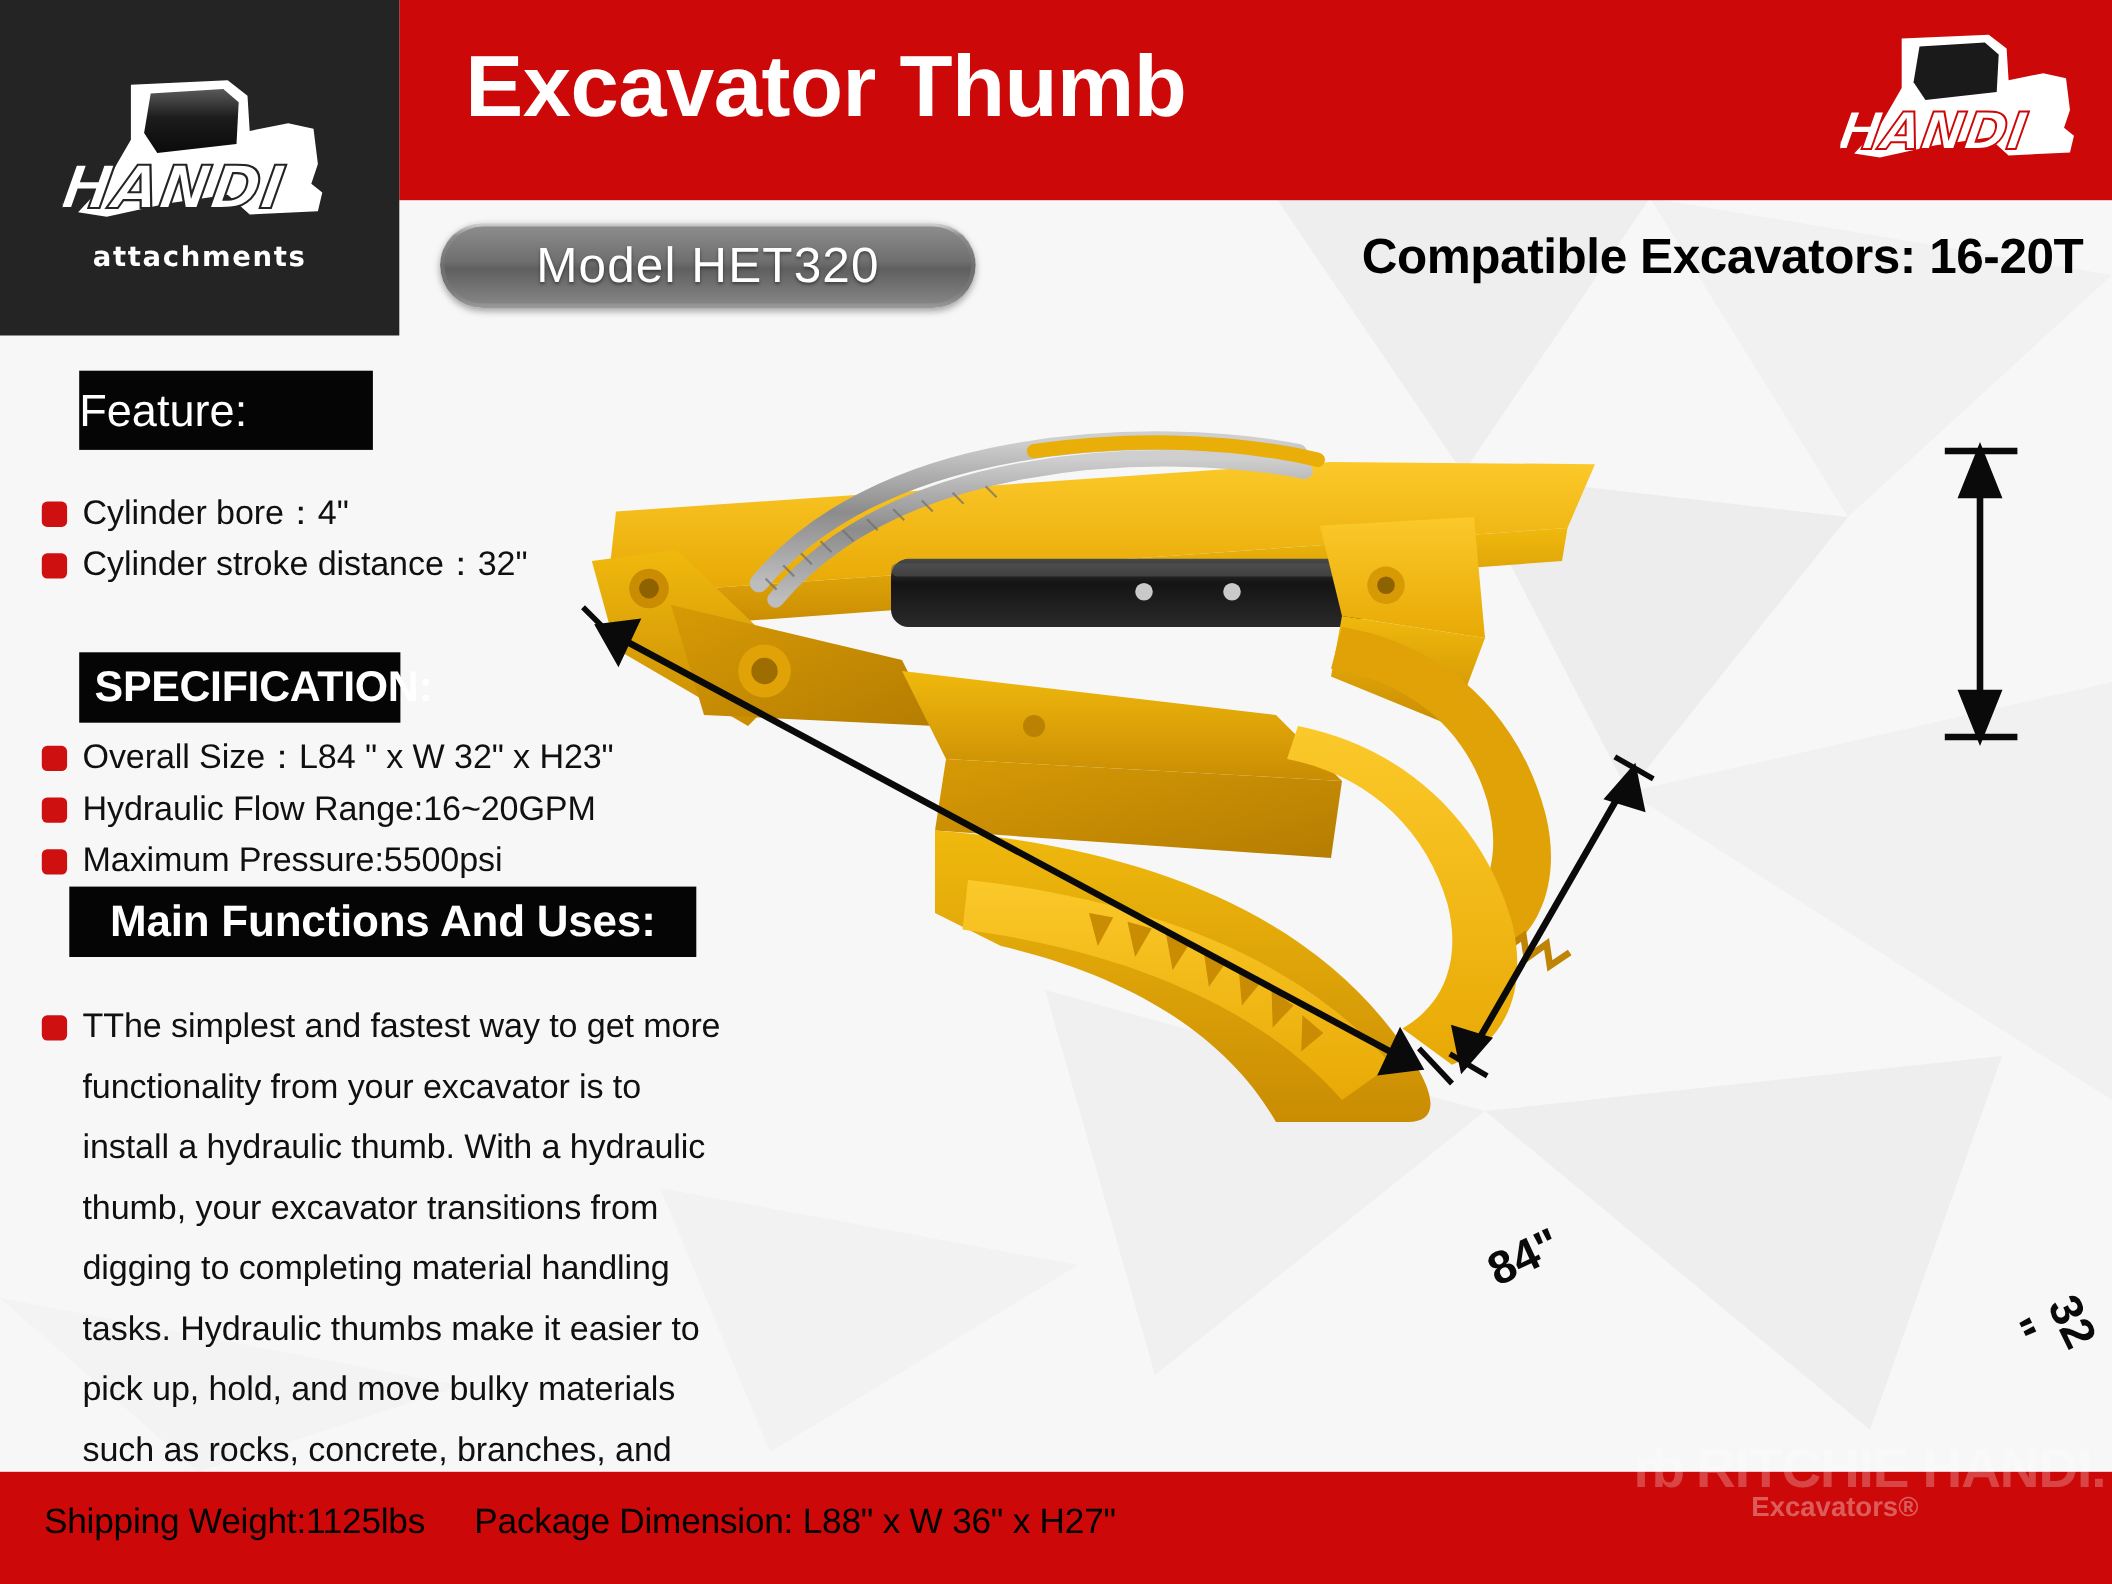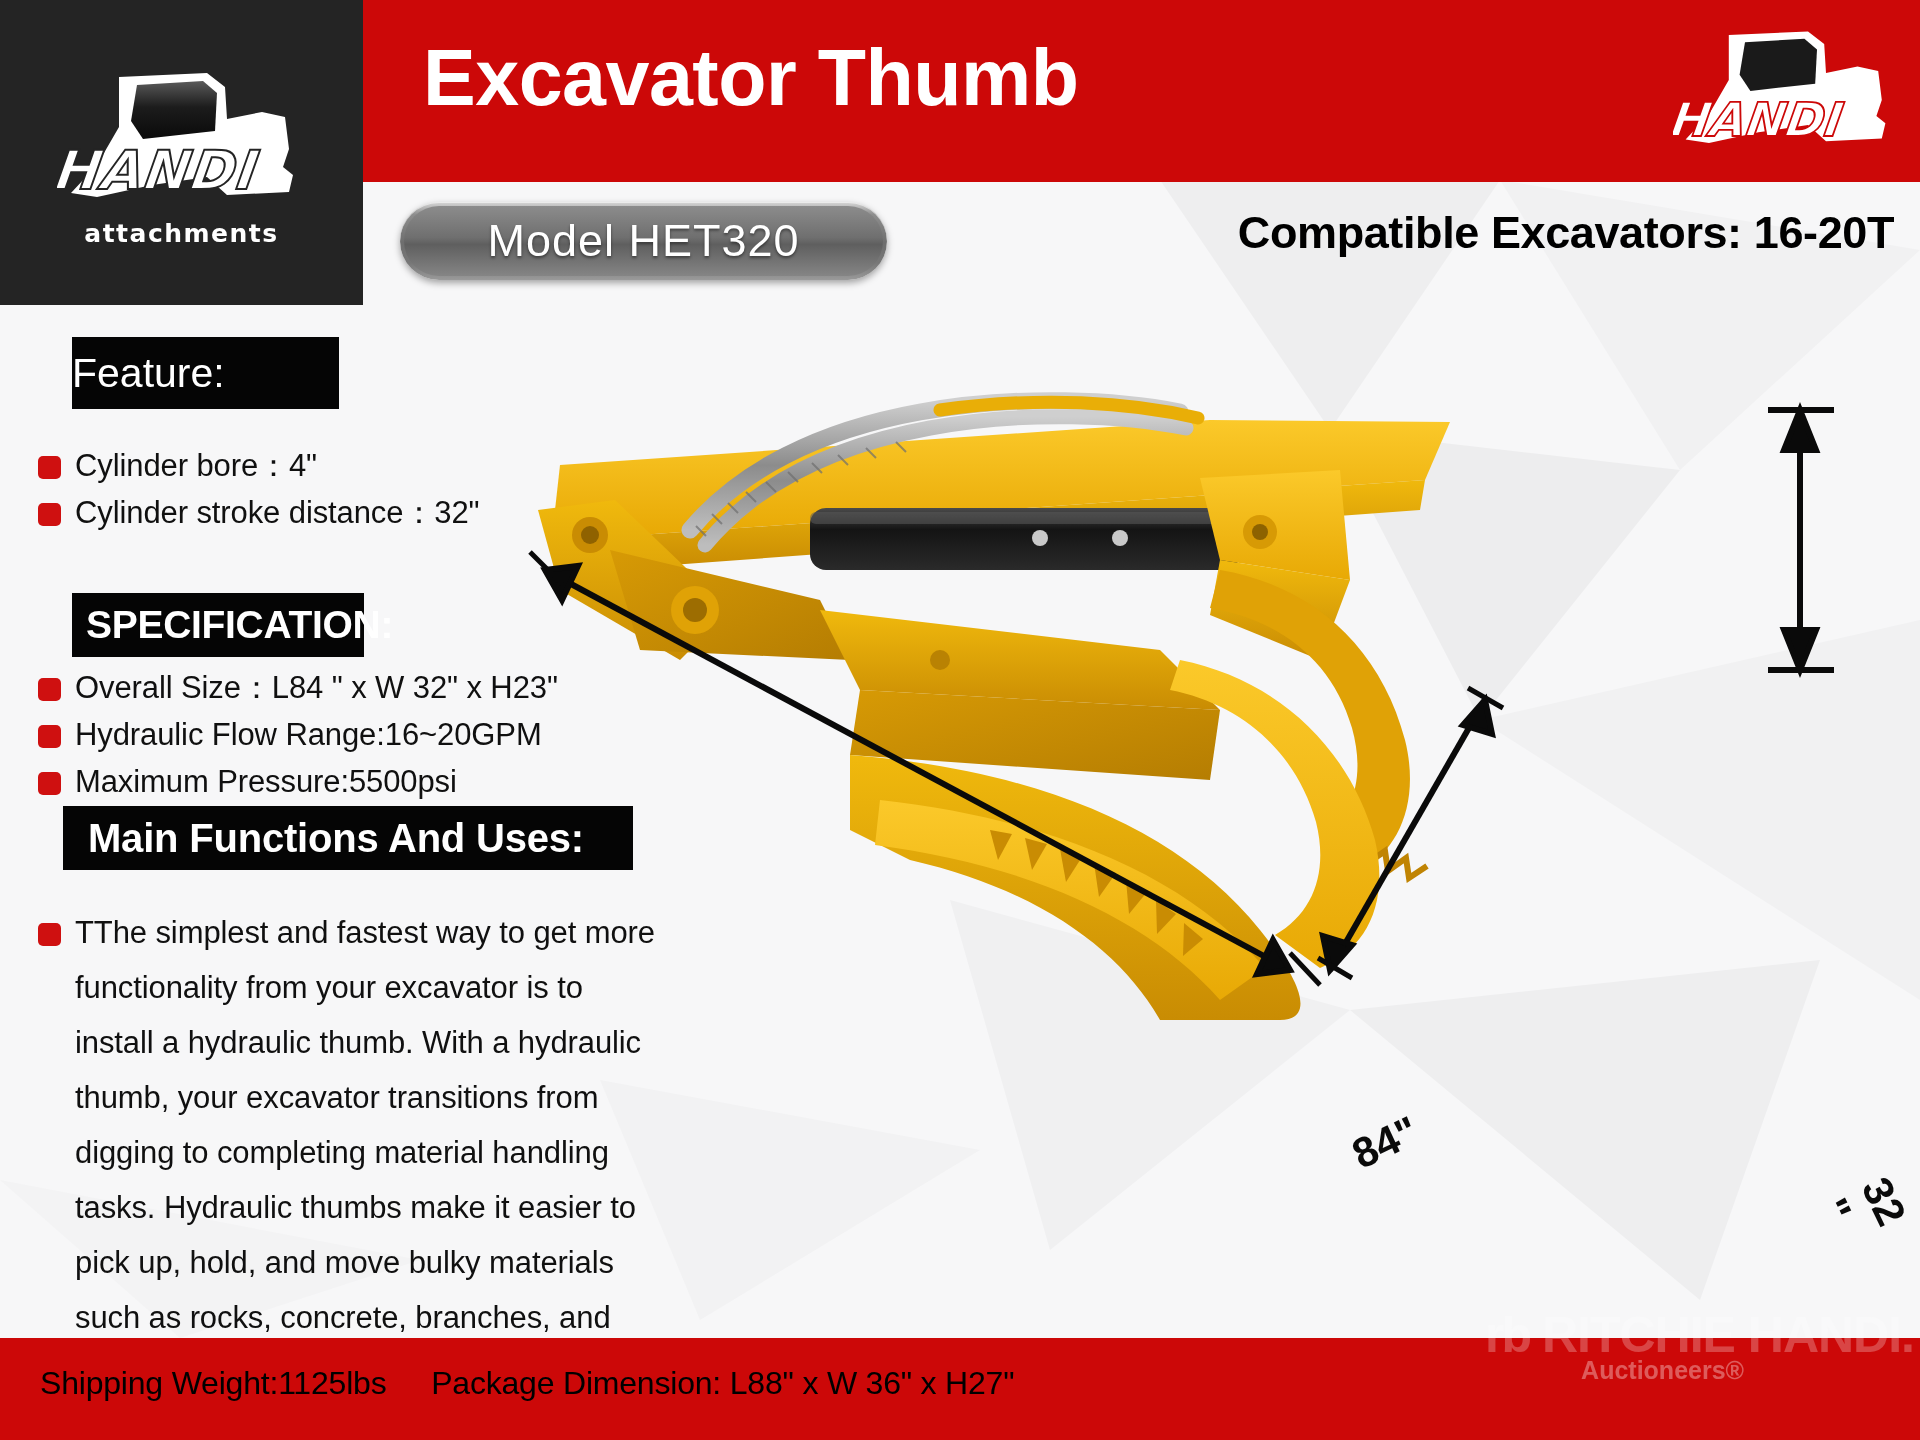--- a/index.html
+++ b/index.html
@@ -58,21 +58,21 @@
     font-size:45px;font-weight:bold;color:#000;letter-spacing:-0.4px;
   }
 
   
   .banner{
     position:absolute;background:#050505;color:#fff;z-index:7;
     display:flex;align-items:center;box-sizing:border-box;
   }
   .banner-feature{left:72px;top:337px;width:267px;height:72px;font-size:41px;}
   .banner-spec{left:72px;top:593px;width:292px;height:64px;padding-left:14px;font-size:39px;font-weight:bold;letter-spacing:-0.3px;}
-  .banner-main{left:63px;top:806px;width:570px;height:64px;padding-left:25px;font-size:40px;font-weight:bold;letter-spacing:-0.2px;}
+  .banner-main{left:63px;top:806px;width:570px;height:64px;padding-left:37px;font-size:40px;font-weight:bold;letter-spacing:-0.2px;}
 
   .bullet-list{position:absolute;z-index:7;}
   .bl-feature{left:38px;top:443px;}
   .bl-spec{left:38px;top:665px;}
   .bl-main{left:38px;top:905px;width:620px;}
 
   .bullet-row{display:flex;align-items:flex-start;margin-bottom:2px;}
   .dot{
     width:23px;height:23px;background:#cf1010;border-radius:5px;
     flex:0 0 23px;margin-top:13px;margin-right:14px;
@@ -326,21 +326,21 @@
     <div class="dimlabel lbl-84">84"</div>
     <div class="dimlabel lbl-32">32 "</div>
     
   </div>
 
   <div class="watermark">
     <div class="wm-line1">
       <span class="rb">rb</span>
       <span>RITCHIE HANDI.</span>
     </div>
-    <div class="wm-line2">Auctioneers®</div>
+    <div class="wm-line2">Excavators®</div>
   </div>
 
   <div class="footer"></div>
   <div class="footer-text">
     <span>Shipping Weight:1125lbs</span>
     <span>Package Dimension: L88" x W 36" x H27"</span>
   </div>
 
 </div>
 

